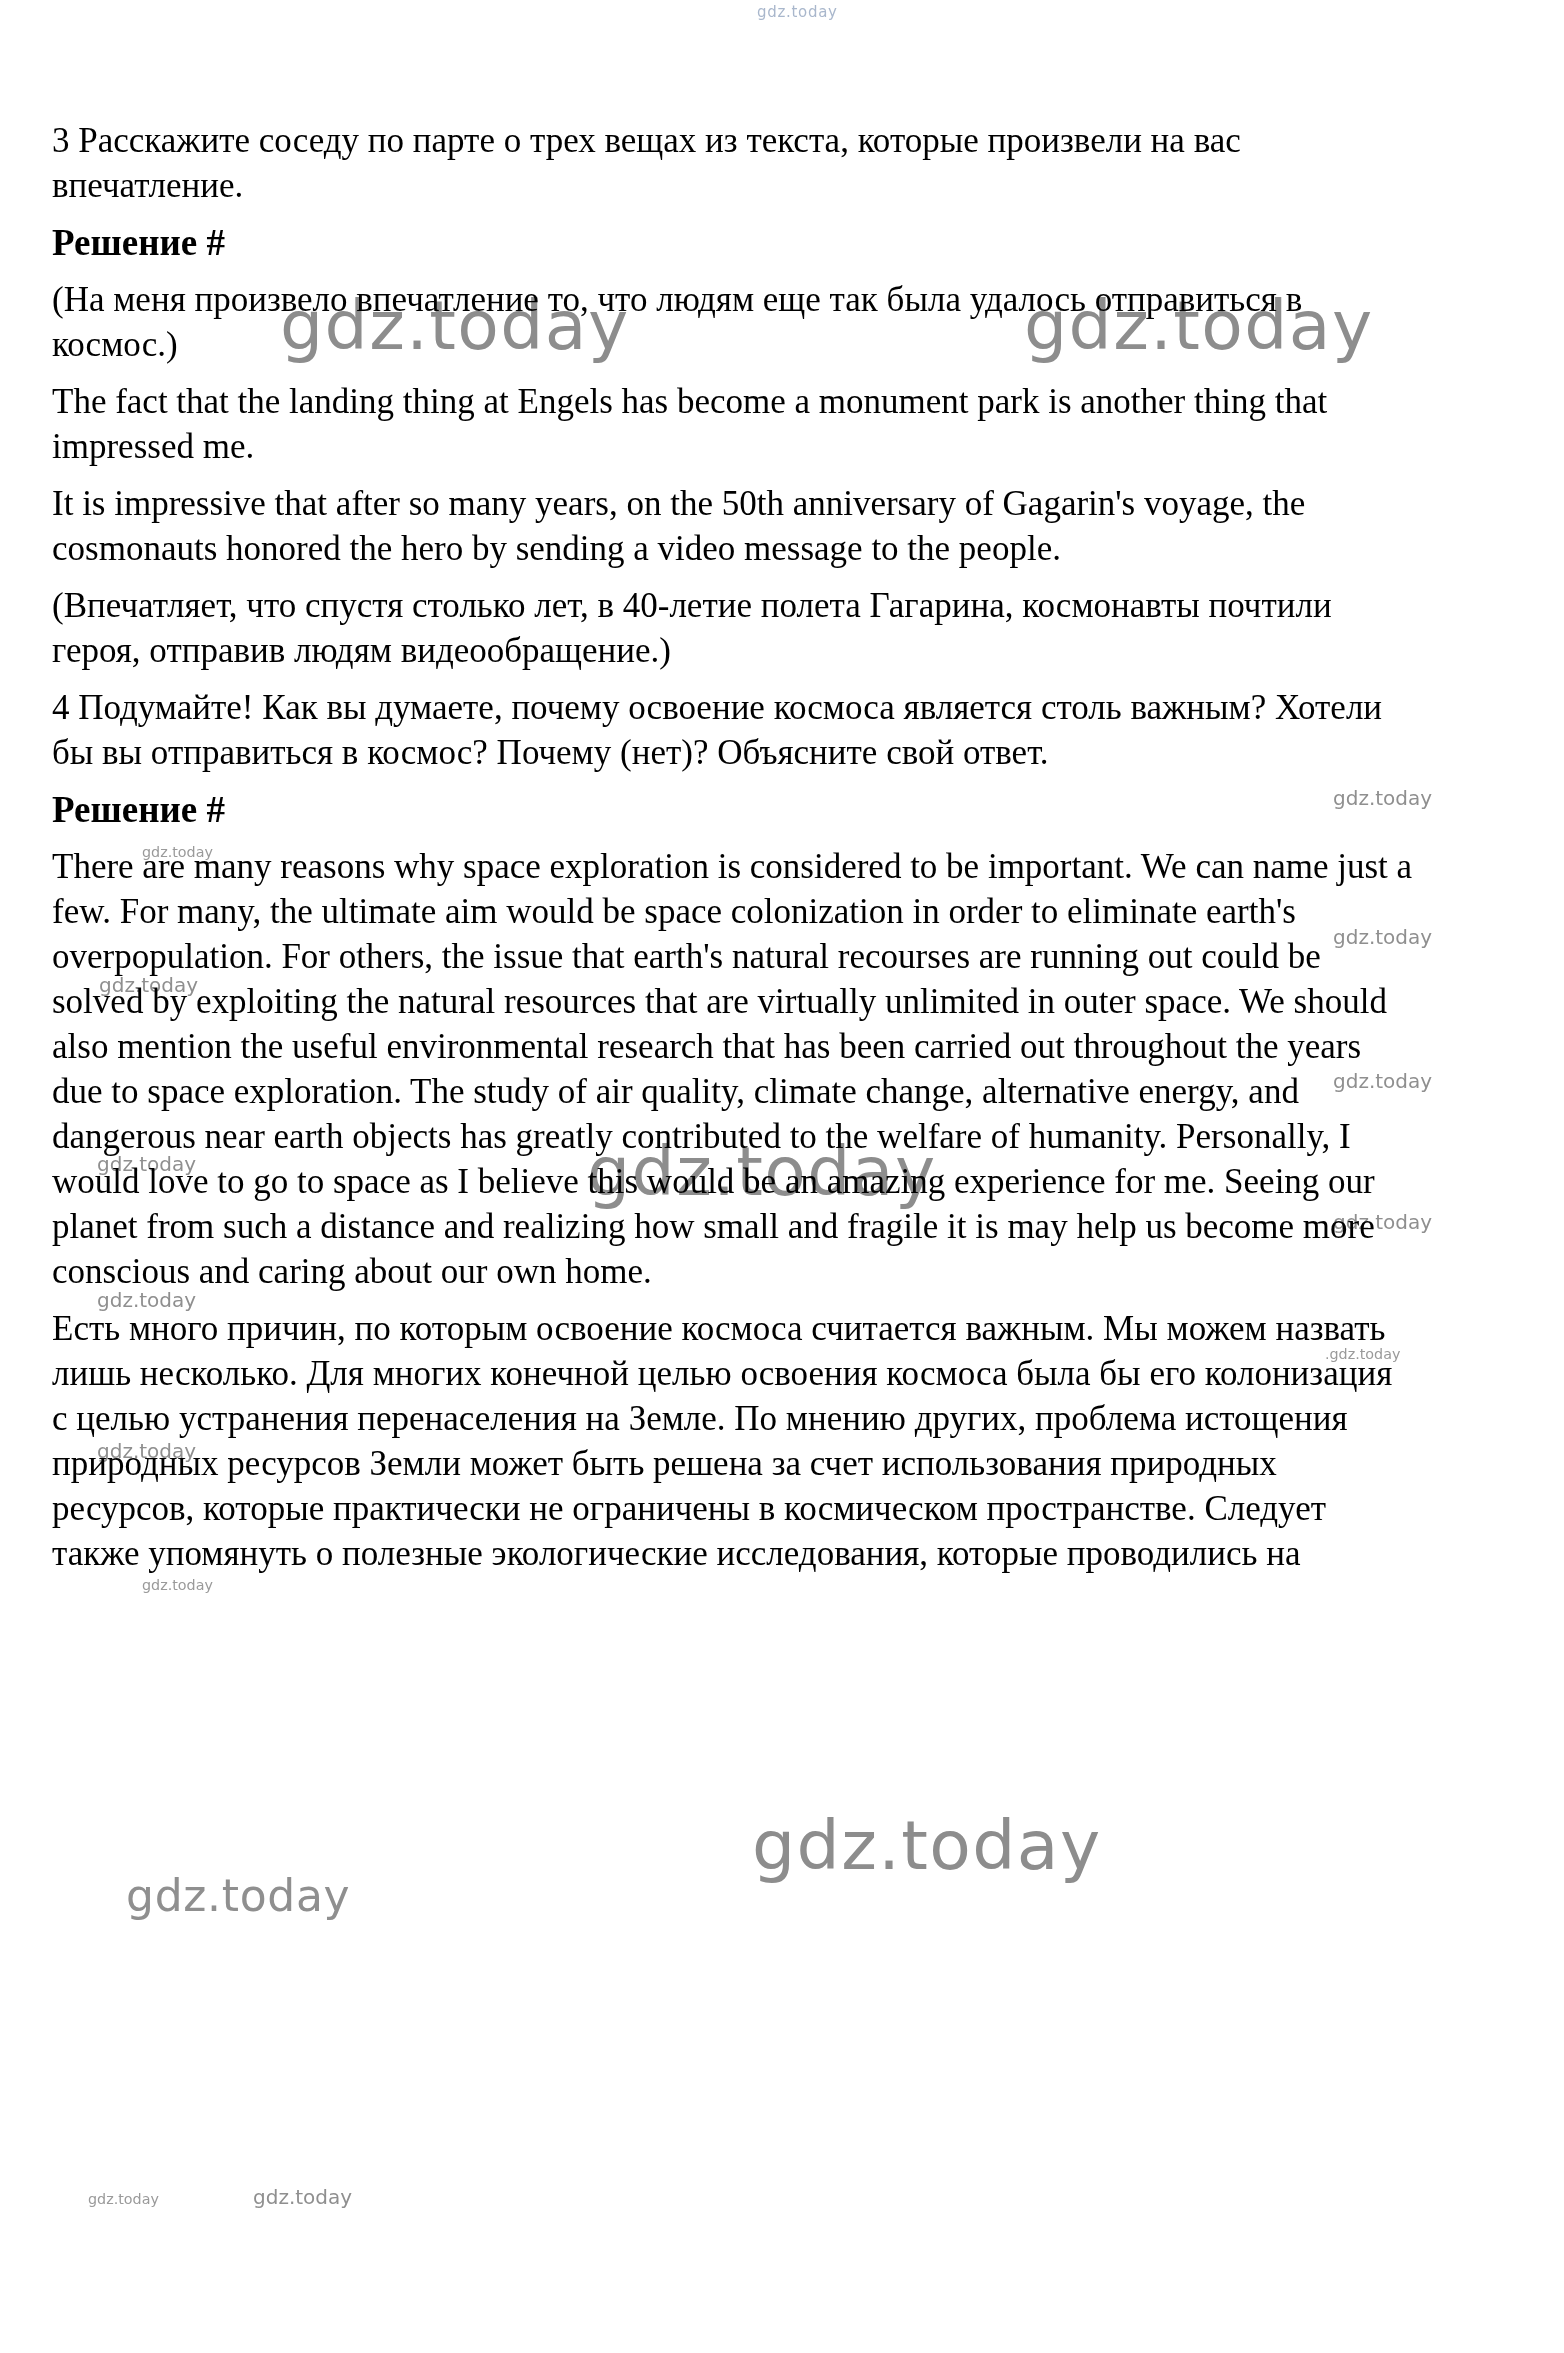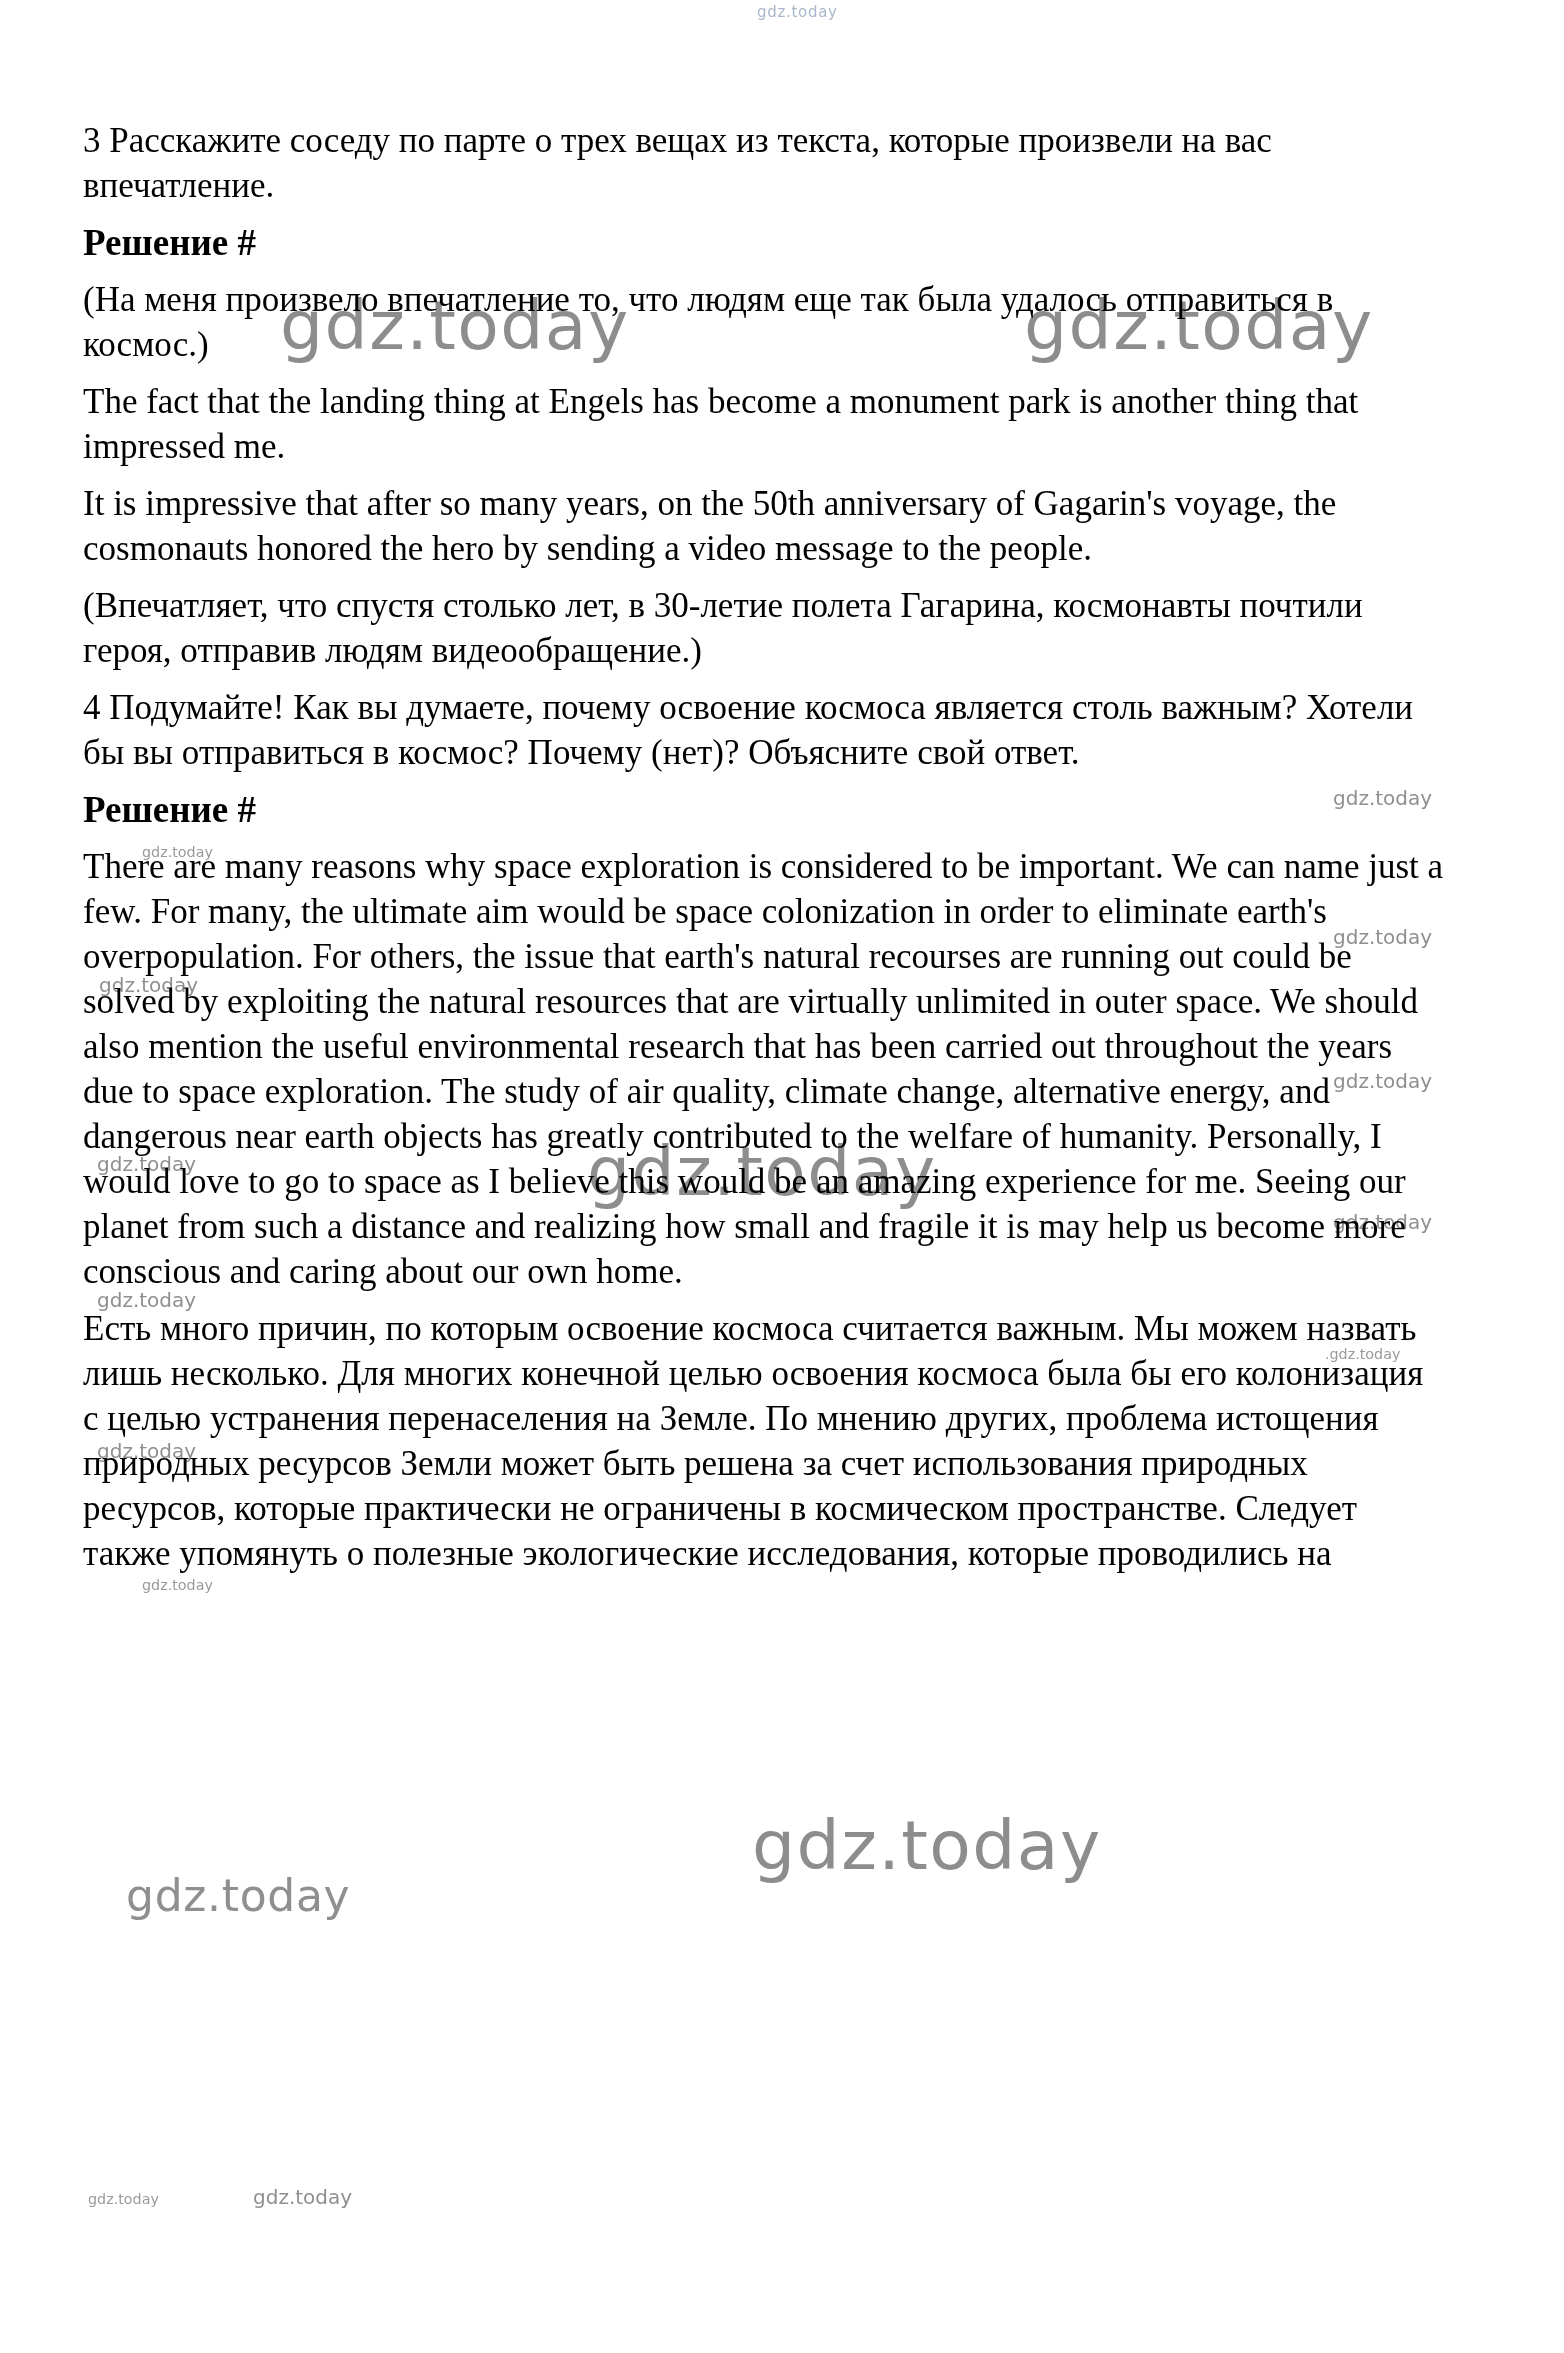--- a/index.html
+++ b/index.html
@@ -8,21 +8,20 @@
     height: 2354px;
     position: relative;
     overflow: hidden;
     font-family: "Liberation Serif", serif;
     color: #000000;
   }
   .page {
     position: relative;
     width: 1348px;
     height: 2354px;
-    padding-left: 31px;
   }
   
   .wm-layer {
     position: absolute;
     inset: 0;
     z-index: 0;
     pointer-events: none;
   }
   .wm {
     position: absolute;
@@ -88,21 +87,21 @@
   <div class="content">
 
     <p class="question">3 Расскажите соседу по парте о трех вещах из текста, которые произвели на вас впечатление.</p>
 
     <p class="solution-label sol3">Решение #</p>
 
     <div>
       <p>(На меня произвело впечатление то, что людям еще так была удалось отправиться в космос.)</p>
       <p>The fact that the landing thing at Engels has become a monument park is another thing that impressed me.</p>
       <p>It is impressive that after so many years, on the 50th anniversary of Gagarin's voyage, the cosmonauts honored the hero by sending a video message to the people.</p>
-      <p>(Впечатляет, что спустя столько лет, в 30-летие полета Гагарина, космонавты почтили героя, отправив людям видеообращение.)</p>
+      <p>(Впечатляет, что спустя столько лет, в 40-летие полета Гагарина, космонавты почтили героя, отправив людям видеообращение.)</p>
     </div>
 
     <p class="question q4">4 Подумайте! Как вы думаете, почему освоение космоса является столь важным? Хотели бы вы отправиться в космос? Почему (нет)? Объясните свой ответ.</p>
 
     <p class="solution-label sol4">Решение #</p>
 
     <p class="ans4-en">There are many reasons why space exploration is considered to be important. We can name just a few. For many, the ultimate aim would be space colonization in order to eliminate earth's overpopulation. For others, the issue that earth's natural recourses are running out could be solved by exploiting the natural resources that are virtually unlimited in outer space. We should also mention the useful environmental research that has been carried out throughout the years due to space exploration. The study of air quality, climate change, alternative energy, and dangerous near earth objects has greatly contributed to the welfare of humanity. Personally, I would love to go to space as I believe this would be an amazing experience for me. Seeing our planet from such a distance and realizing how small and fragile it is may help us become more conscious and caring about our own home.</p>
 
     <p class="ans4-ru">Есть много причин, по которым освоение космоса считается важным. Мы можем назвать лишь несколько. Для многих конечной целью освоения космоса была бы его колонизация с целью устранения перенаселения на Земле. По мнению других, проблема истощения природных ресурсов Земли может быть решена за счет использования природных ресурсов, которые практически не ограничены в космическом пространстве. Следует также упомянуть о полезные экологические исследования, которые проводились на</p>
 

